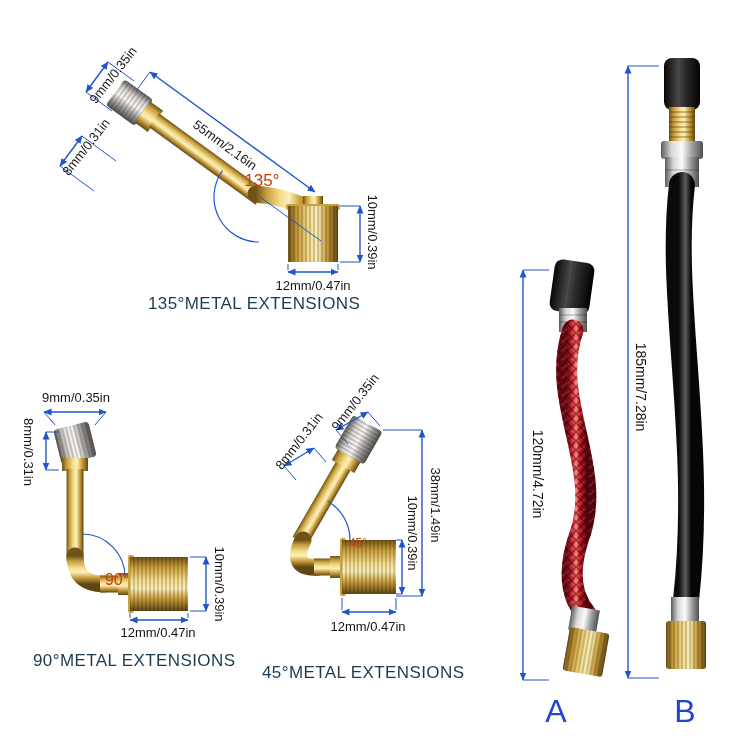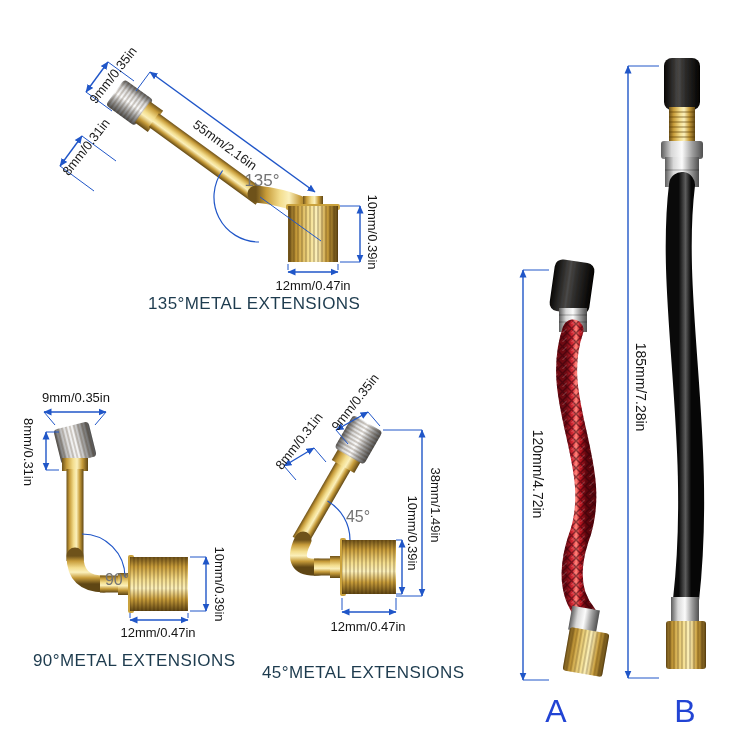--- a/index.html
+++ b/index.html
@@ -9,21 +9,21 @@
   .art { position:absolute; left:0; top:0; width:750px; height:750px; }
   .dim {
     position:absolute; font-size:13px; color:#161616; white-space:nowrap;
     transform:translate(-50%,-50%); line-height:1;
   }
   .dim.r90  { transform:translate(-50%,-50%) rotate(90deg); }
   .dim.rneg { transform:translate(-50%,-50%) rotate(-52deg); }
   .dim.r36  { transform:translate(-50%,-50%) rotate(36deg); }
   .dim.big  { font-size:14px; }
   .angle {
-    position:absolute; font-size:17px; color:#737373; white-space:nowrap;
+    position:absolute; font-size:17px; color:#c2410c; white-space:nowrap;
     transform:translate(-50%,-50%); line-height:1;
   }
   .caption {
     position:absolute; font-size:17px; font-weight:400; color:#1d3b4e;
     letter-spacing:0.4px; white-space:nowrap; line-height:1.1;
   }
   .hose-label {
     position:absolute; font-size:32px; font-weight:400; color:#2244d4;
     transform:translate(-50%,-50%); line-height:1;
   }
@@ -252,21 +252,21 @@
 
   <span class="dim" style="left:76px;  top:397px;">9mm/0.35in</span>
   <span class="dim r90" style="left:28px;  top:452px;">8mm/0.31in</span>
   <span class="angle" style="left:117px; top:540px; font-size:16px;margin-top:40px;">90°</span>
   <span class="dim r90" style="left:219px; top:584px;">10mm/0.39in</span>
   <span class="dim" style="left:158px; top:632px;">12mm/0.47in</span>
   <span class="caption" style="left:33px;  top:652px;">90°METAL EXTENSIONS</span>
 
   <span class="dim rneg" style="left:355px; top:402px;">9mm/0.35in</span>
   <span class="dim rneg" style="left:299px; top:441px;">8mm/0.31in</span>
-  <span class="angle" style="left:358px; top:517px; font-size:16px;">45°</span>
+  <span class="angle" style="left:358px; top:543px; font-size:12px;">45°</span>
   <span class="dim r90" style="left:412px; top:533px;">10mm/0.39in</span>
   <span class="dim r90" style="left:435px; top:505px;">38mm/1.49in</span>
   <span class="dim" style="left:368px; top:626px;">12mm/0.47in</span>
   <span class="caption" style="left:262px; top:664px;">45°METAL EXTENSIONS</span>
 
   <span class="dim r90 big" style="left:538px; top:474px;">120mm/4.72in</span>
   <span class="dim r90 big" style="left:641px; top:387px;">185mm/7.28in</span>
   <span class="hose-label" style="left:556px; top:711px;">A</span>
   <span class="hose-label" style="left:685px; top:711px;">B</span>
 

